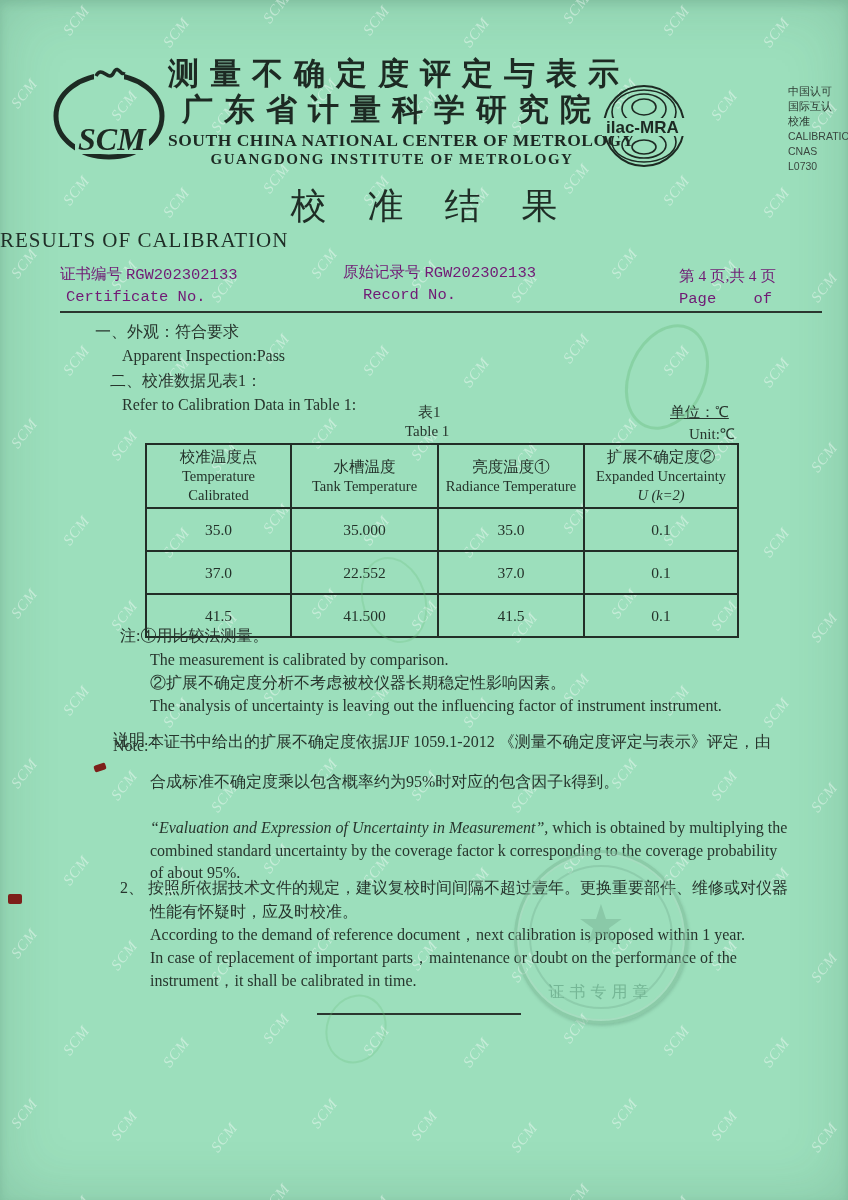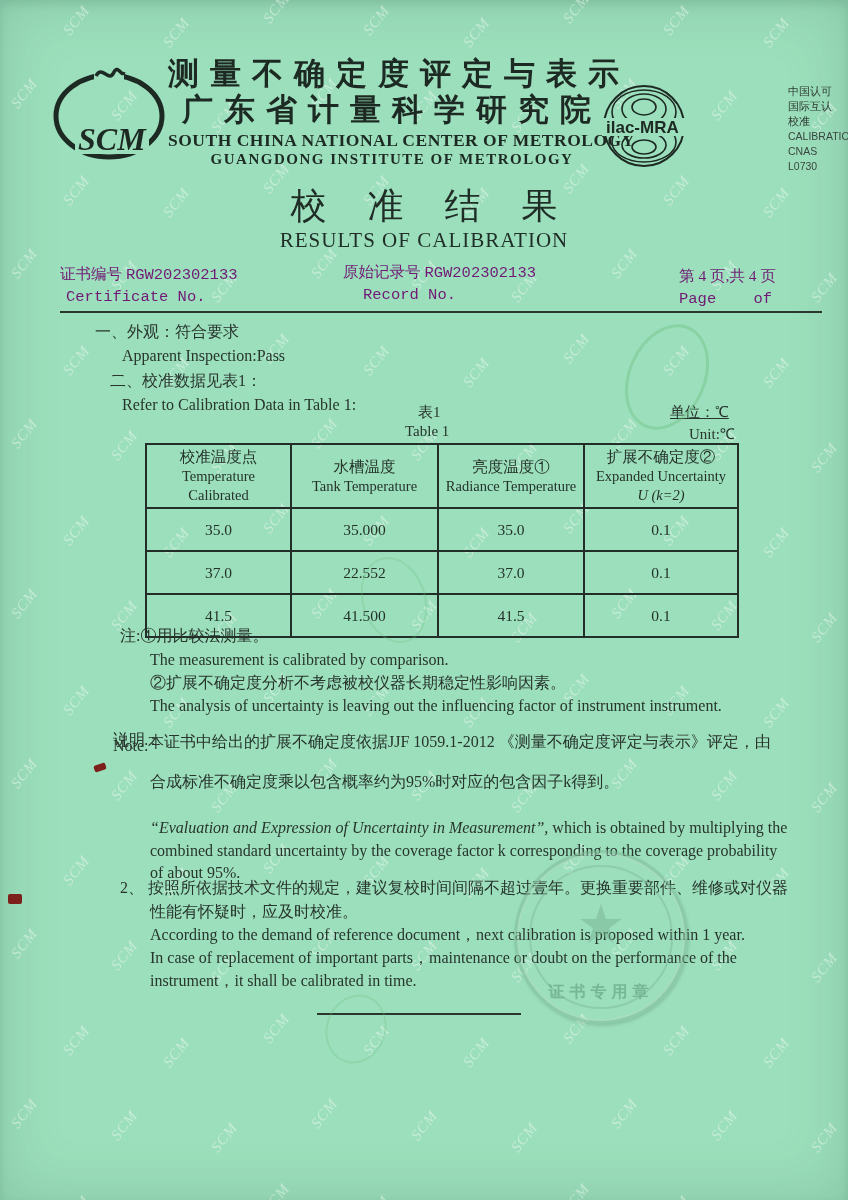--- a/index.html
+++ b/index.html
@@ -41,21 +41,21 @@
   th .h-en{font-size:14.5px;line-height:19px;}
   .ital{font-style:italic;}
   td.val{font-size:15.5px;height:37px;}
   
   .green-ellipse{position:absolute;border:3px solid rgba(105,190,125,.38);border-radius:50%;}
   .emboss{position:absolute;border-radius:50%;border:3px solid rgba(125,185,152,.55);
           box-shadow:inset 0 0 0 2px rgba(175,220,195,.5), 1px 2px 3px rgba(70,120,95,.25);}
   .emboss .inner{position:absolute;inset:12px;border-radius:50%;border:2px solid rgba(125,185,152,.45);}
   .emboss .star{position:absolute;left:50%;top:42%;transform:translate(-50%,-50%);font-size:54px;color:rgba(120,180,148,.5);}
   .emboss .seal-text{position:absolute;left:50%;bottom:18px;transform:translateX(-50%);
-          font-size:16px;letter-spacing:5px;white-space:nowrap;color:rgba(108,172,140,.8);font-weight:bold;}
+          font-size:16px;letter-spacing:5px;white-space:nowrap;color:rgba(108,172,140,.8);}
   .redmark{position:absolute;background:#7d1f1a;}
 </style>
 </head>
 <body>
 
 <div class="page">
 
   <div class="wm-layer" id="wm">
       <span style="left: 60px; top: 12px;">SCM</span>
       <span style="left: 160px; top: 24px;">SCM</span>
@@ -217,21 +217,21 @@
 
   <div class="abs accred" style="left:788px;top:84px;width:60px;">
     <div>中国认可</div>
     <div>国际互认</div>
     <div>校准</div>
     <div class="en">CALIBRATION</div>
     <div class="en">CNAS L0730</div>
   </div>
 
   <div class="abs title-cn" style="left:0;top:182px;width:100%;text-align:center;padding-left:16px;box-sizing:border-box;">校 准 结 果</div>
-  <div class="abs title-en" style="left:0;top:228px;width:100%;text-align:center;">RESULTS OF CALIBRATION</div>
+  <div class="abs title-en" style="left:0;top:228px;width:100%;text-align:left;">RESULTS OF CALIBRATION</div>
 
   <div class="abs cert-line" style="left:60px;top:264px;">
     <span>证书编号</span>
     <span class="mono">RGW202302133</span>
   </div>
   <div class="abs cert-line mono" style="left:66px;top:288px;">Certificate No.</div>
 
   <div class="abs cert-line" style="left:343px;top:262px;">
     <span>原始记录号</span>
     <span class="mono">RGW202302133</span>

